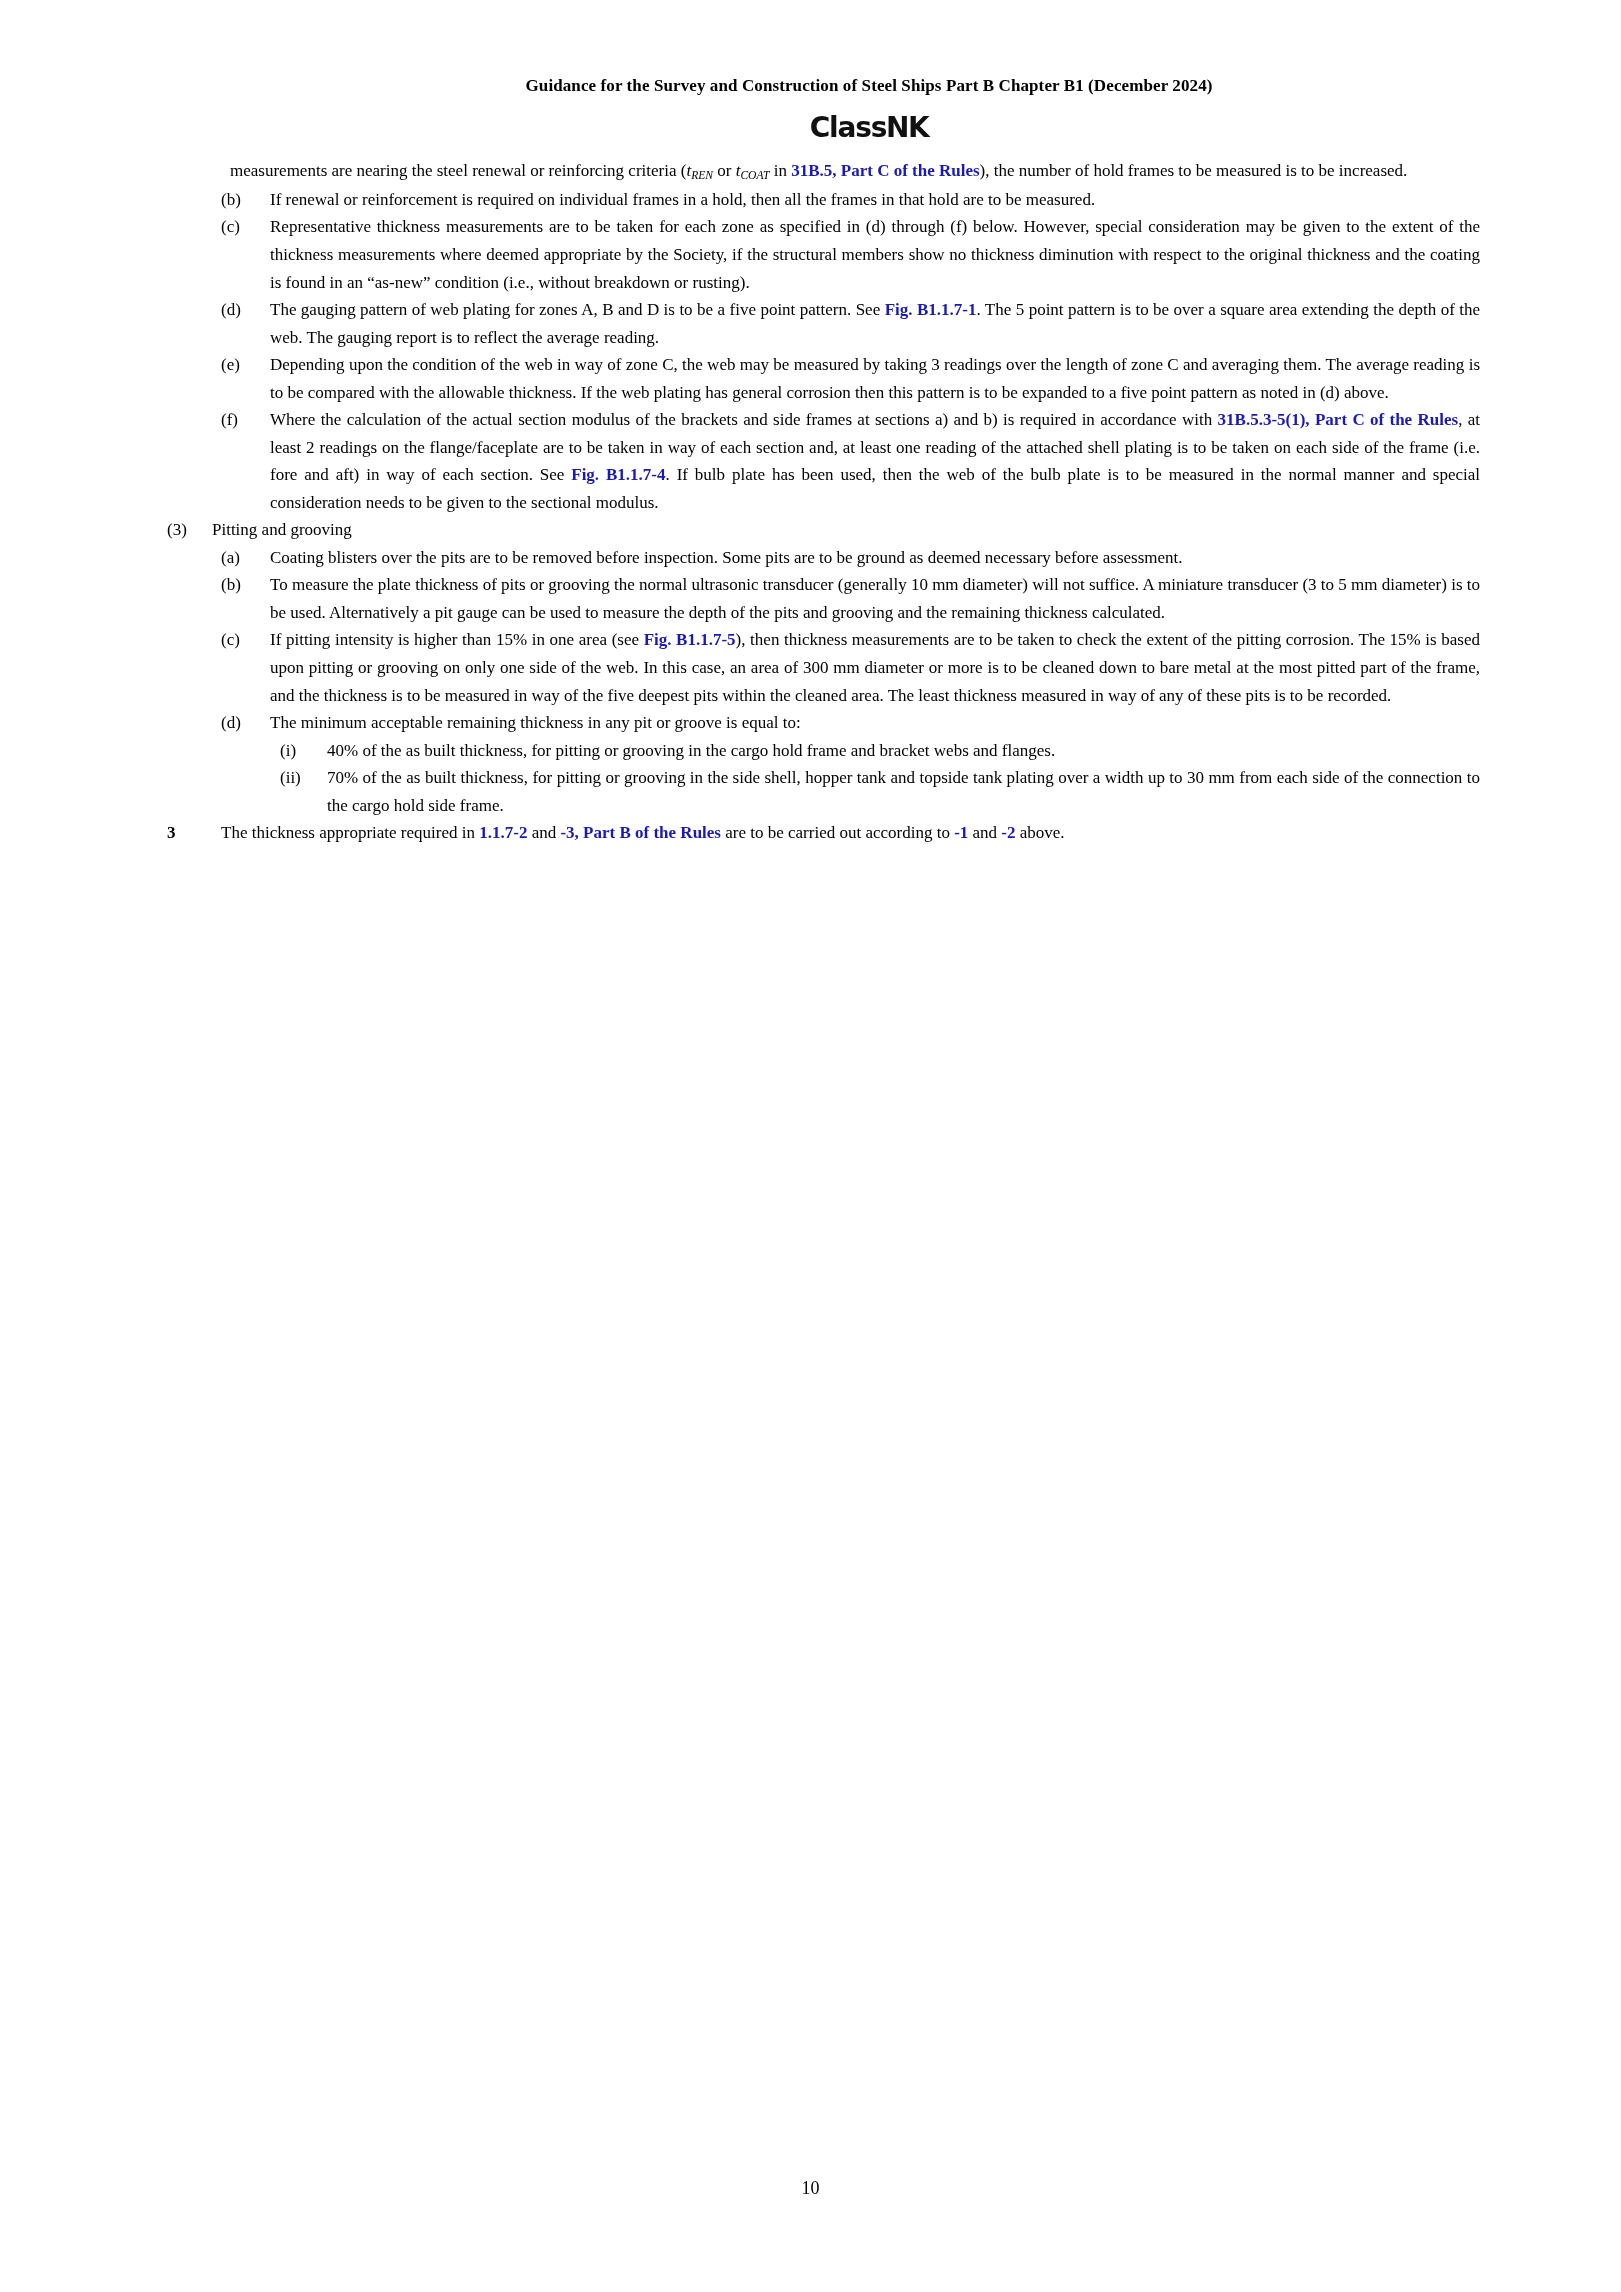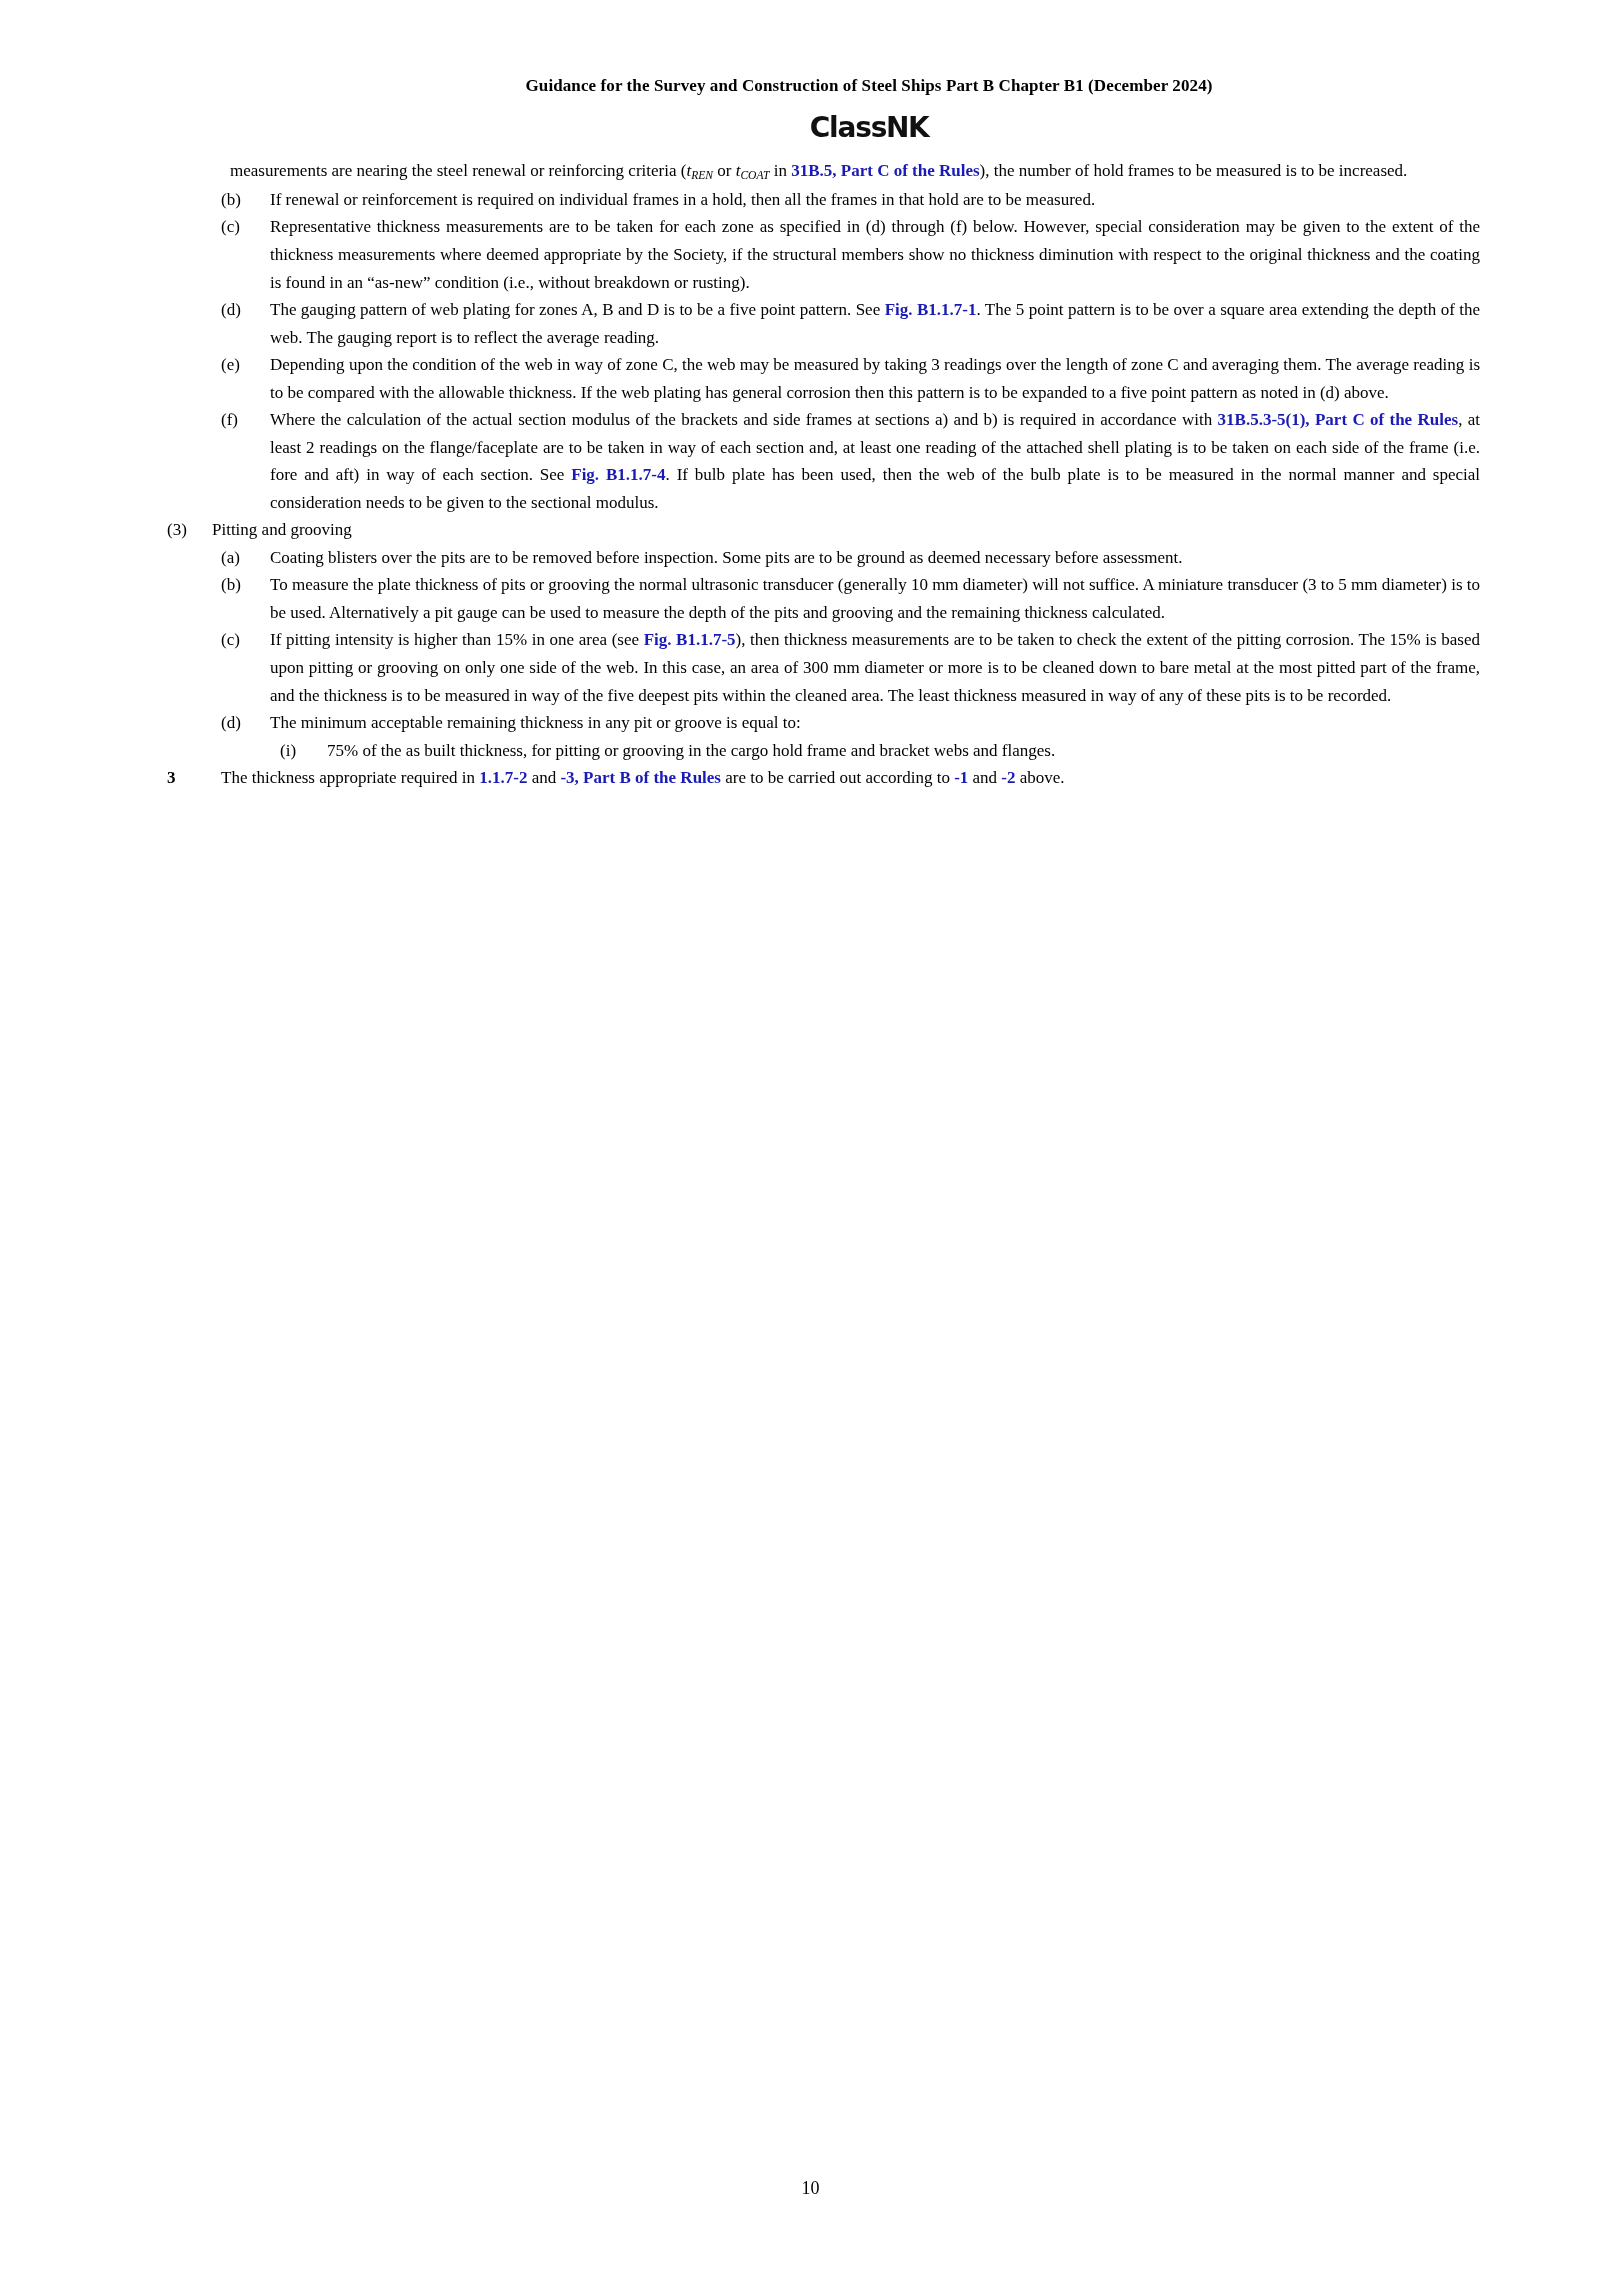--- a/index.html
+++ b/index.html
@@ -189,23 +189,27 @@
       </div>
     </div>
 
     <div class="row lvl2">
       <div class="marker marker-w2">(d)</div>
       <div class="para">The minimum acceptable remaining thickness in any pit or groove is equal to:</div>
     </div>
 
     <div class="row lvl3">
       <div class="marker marker-w3">(i)</div>
-      <div class="para">75% of the as built thickness, for pitting or grooving in the cargo hold frame and bracket webs and flanges.</div>
-    </div>
-
+      <div class="para">40% of the as built thickness, for pitting or grooving in the cargo hold frame and bracket webs and flanges.</div>
+    </div>
+
+    <div class="row lvl3">
+      <div class="marker marker-w3">(ii)</div>
+      <div class="para">70% of the as built thickness, for pitting or grooving in the side shell, hopper tank and topside tank plating over a width up to 30 mm from each side of the connection to the cargo hold side frame.</div>
+    </div>
 
     <div class="row lvl0">
       <div class="marker bold" style="width:54px;">3</div>
       <div class="para">
         <span>The thickness appropriate required in </span><span class="blue">1.1.7-2</span><span> and </span><span class="blue">-3, Part B of the Rules</span><span> are to be carried out according to </span><span class="blue">-1</span><span> and </span><span class="blue">-2</span><span> above.</span>
       </div>
     </div>
 
   </div>
 

